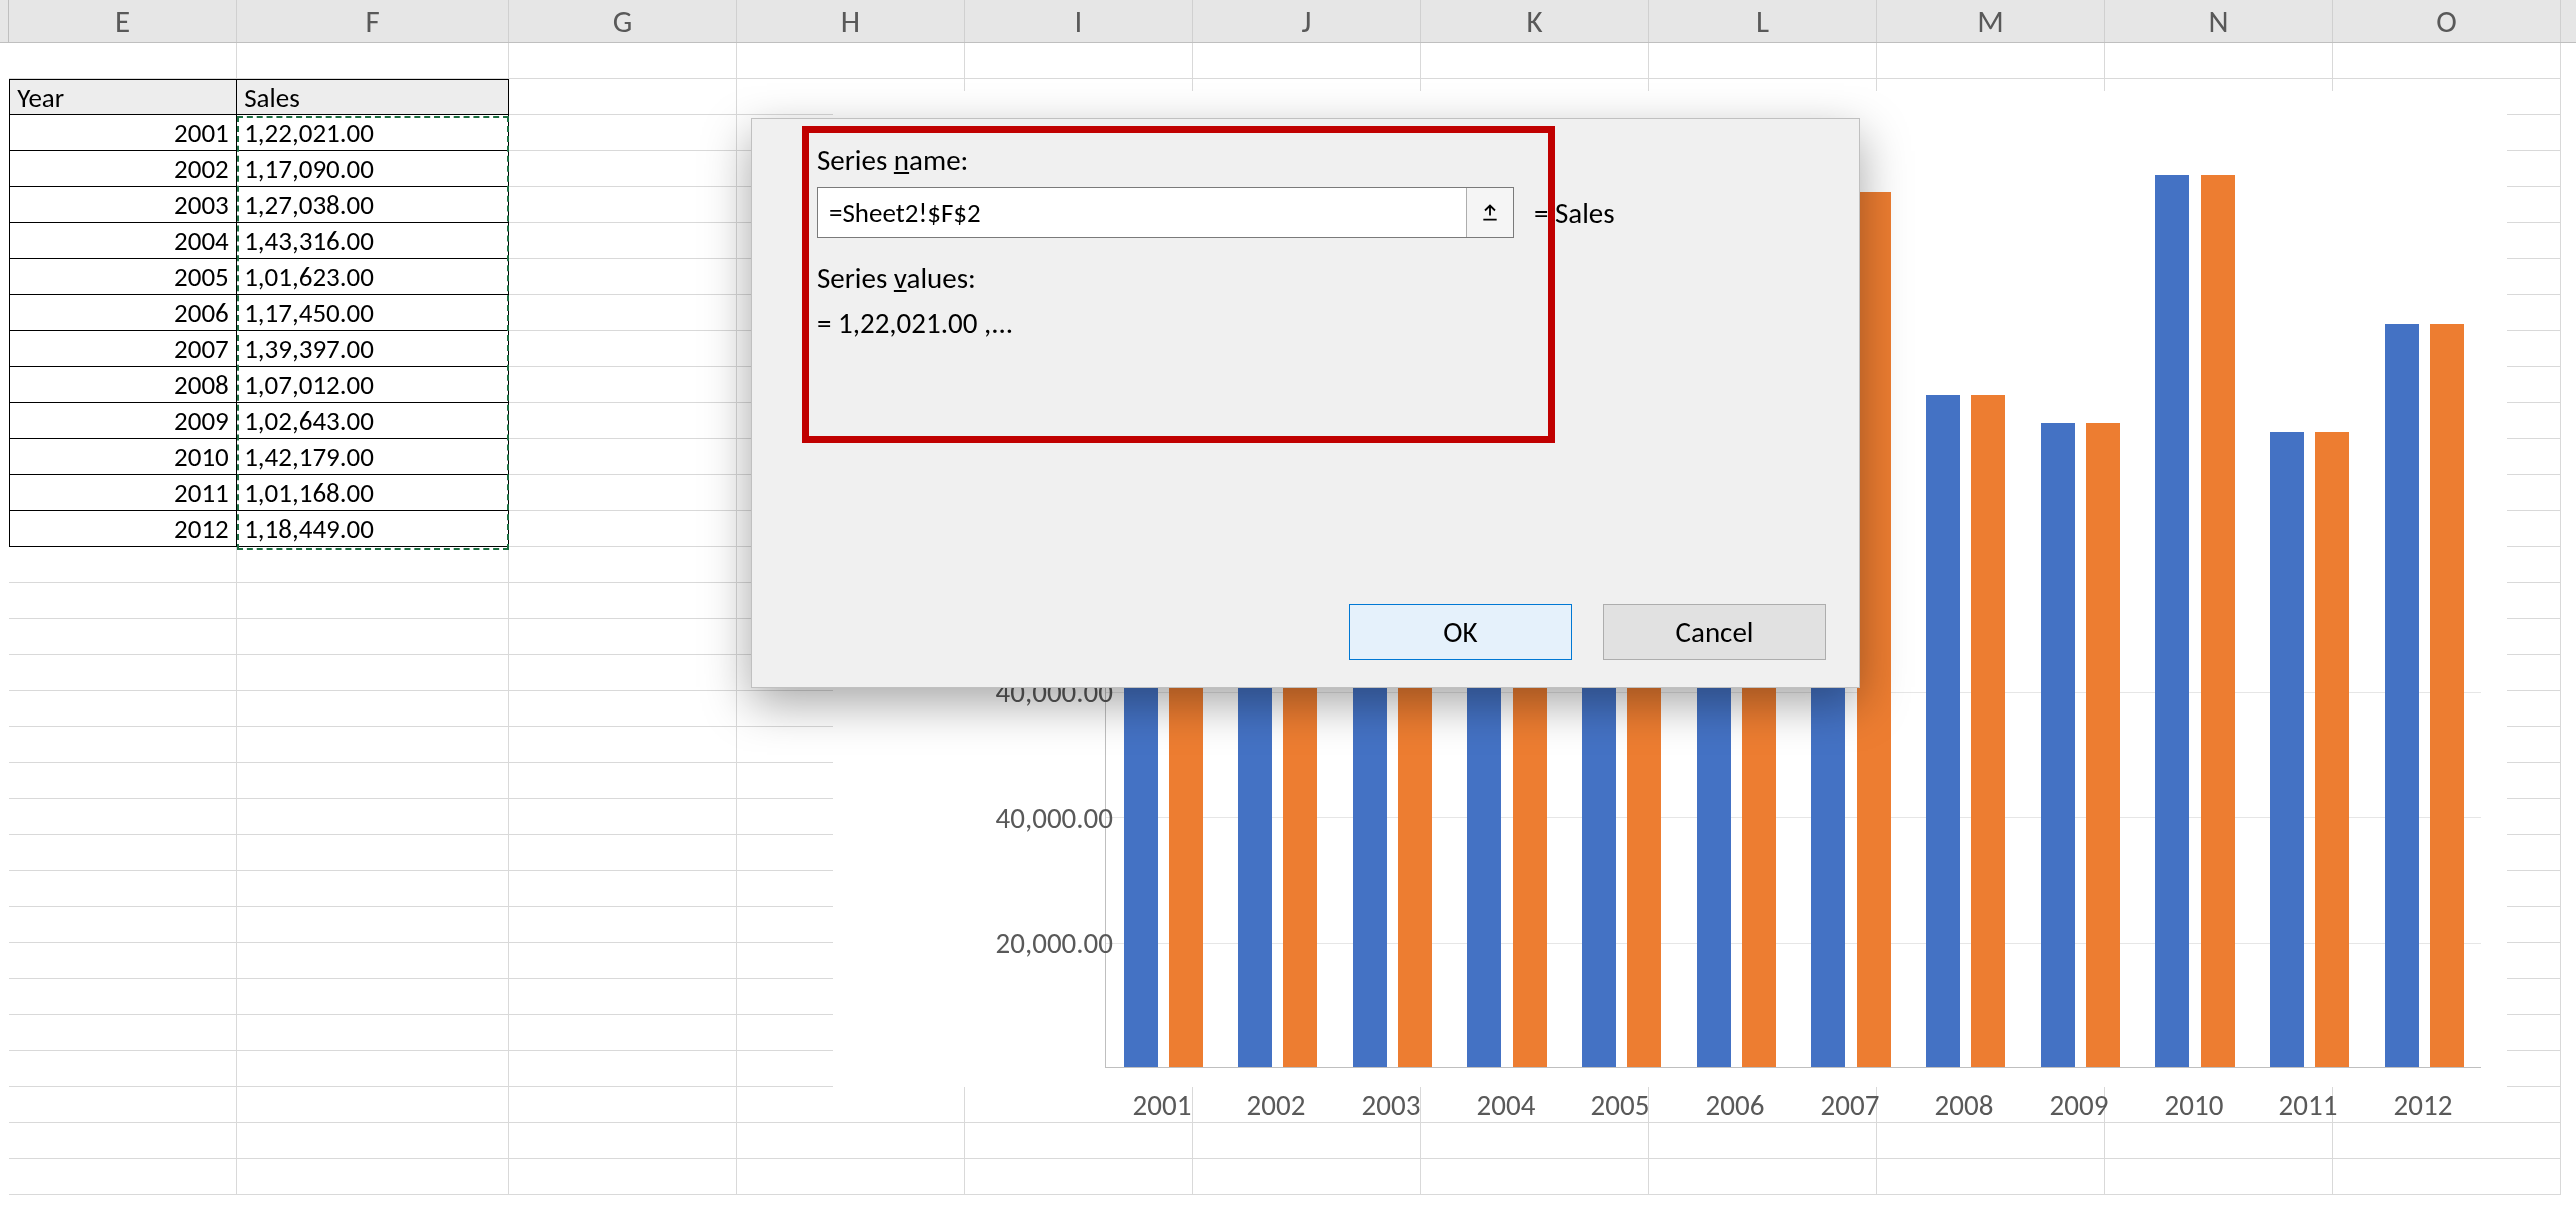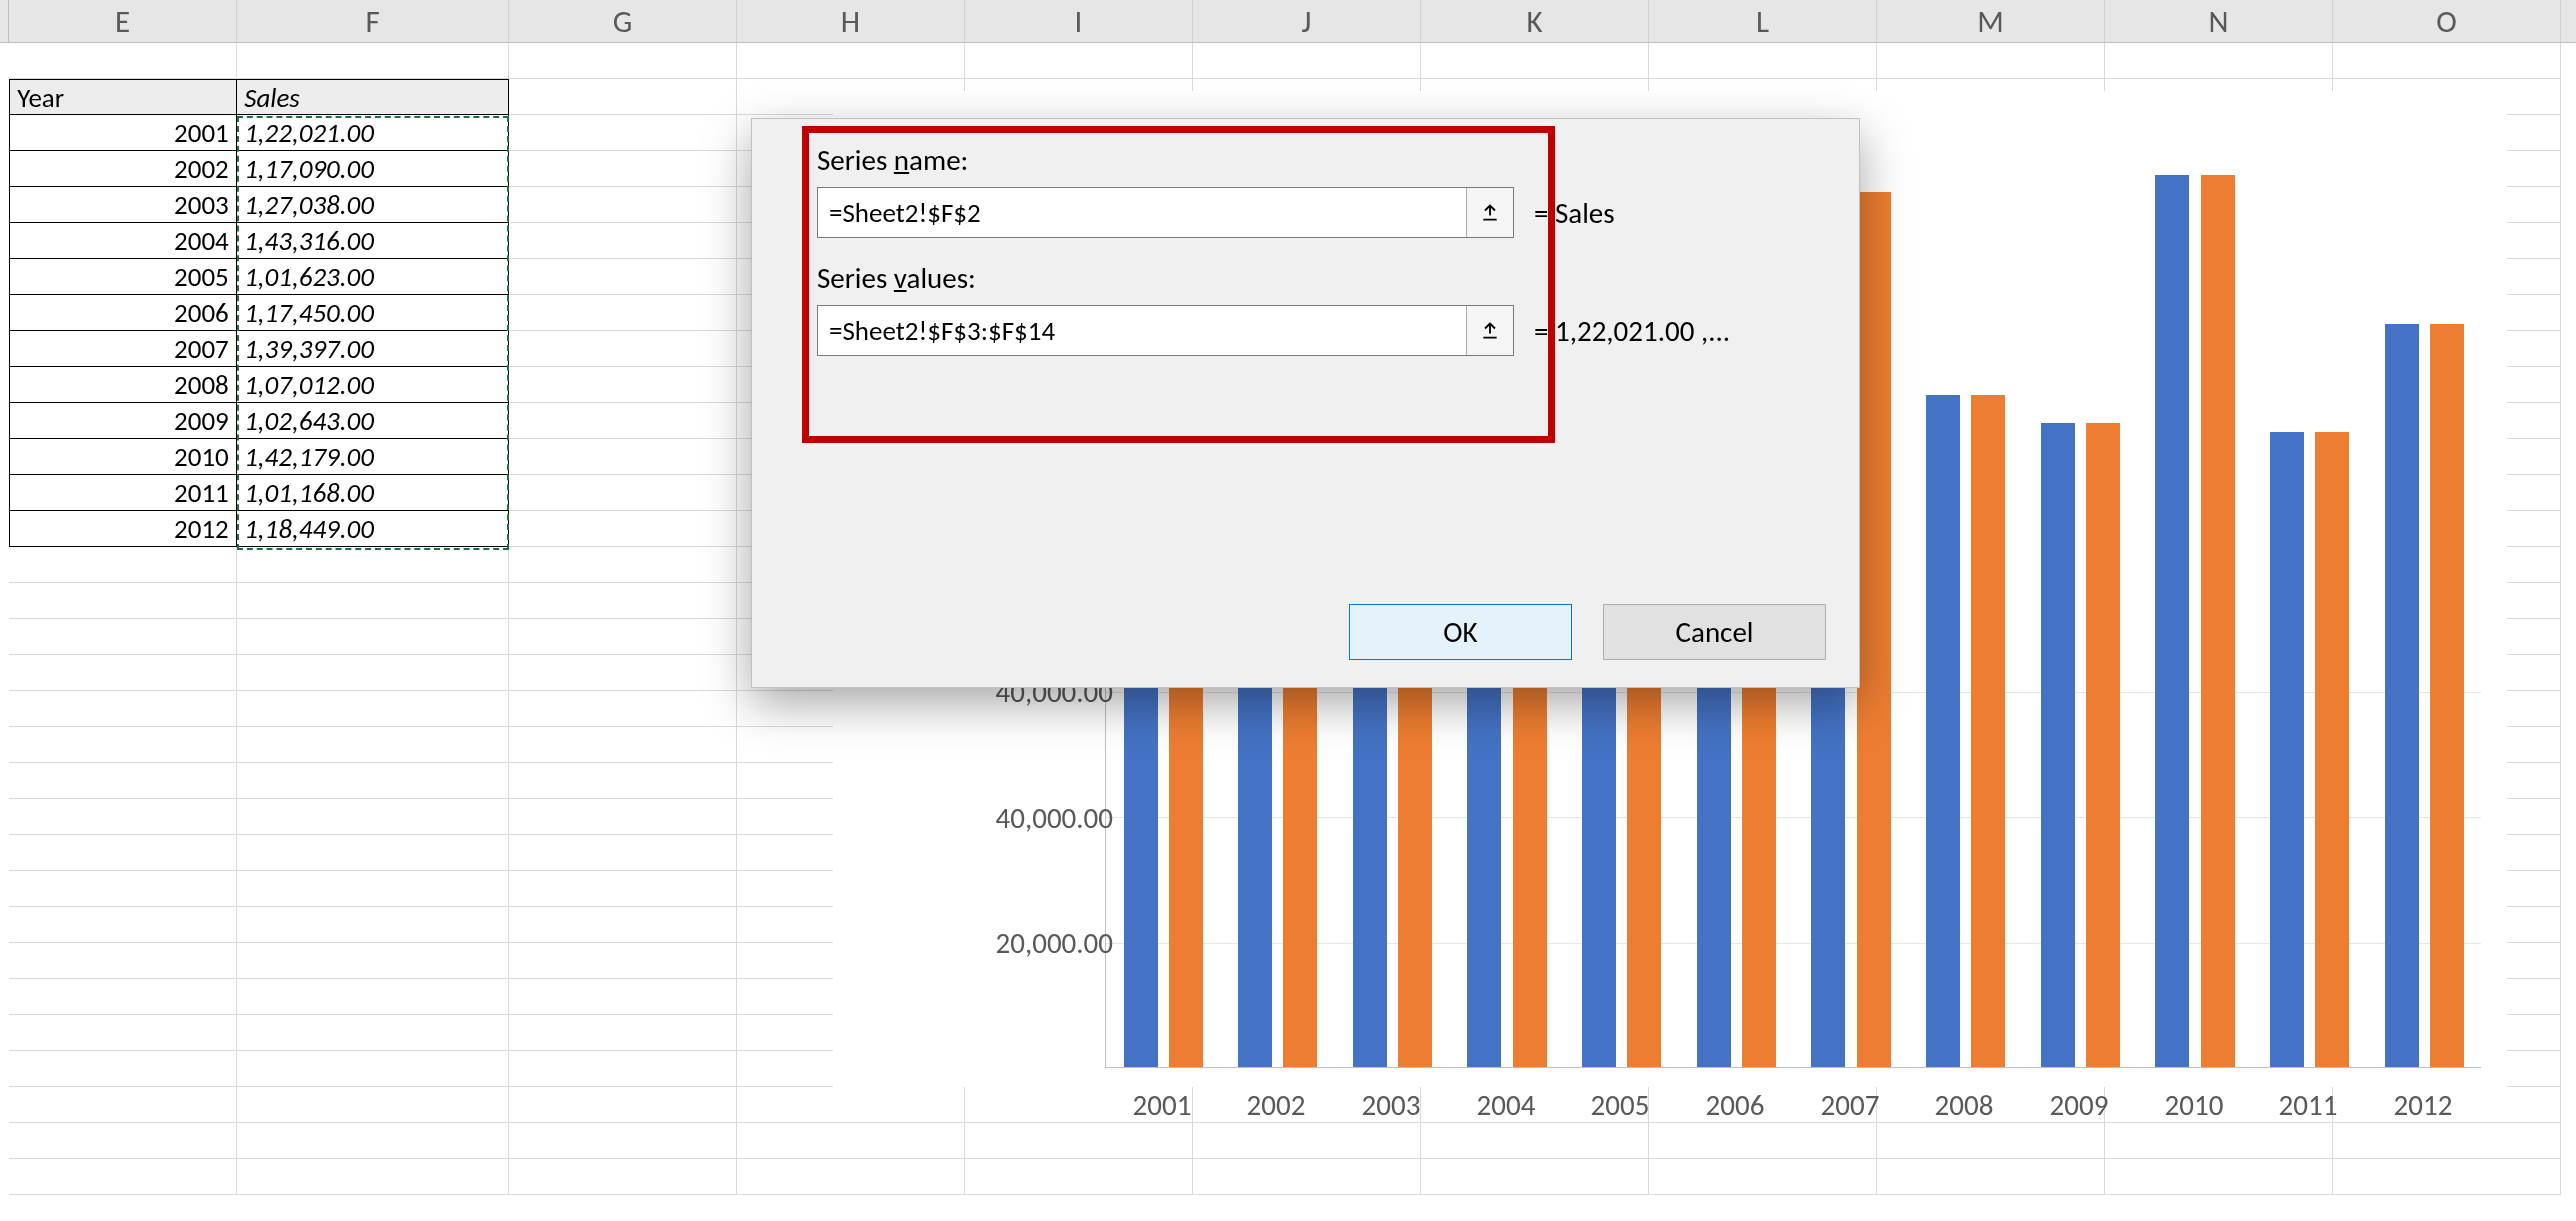--- a/index.html
+++ b/index.html
@@ -60,21 +60,21 @@
     height: 36px;
     border-right: 0.9px solid #d9d9d9;
     border-bottom: 0.9px solid #d9d9d9;
     padding: 0 7.2px;
     line-height: 36px;
     font-size: 27px;
     white-space: nowrap;
     overflow: hidden;
   }
   .bdr-l { border-left: 1.8px solid #000; }
-  .bdr-r { border-right: 1.8px solid #000; font-style: italic; }
+  .bdr-r { border-right: 1.8px solid #000; }
   .bdr-t { border-top: 1.8px solid #000; }
   .bdr-b { border-bottom: 1.8px solid #000; }
   .hdrcell {
     background: #ededed;
   }
   .ralign { text-align: right; }
   
   .marquee {
     position: absolute;
     border: 2.7px dashed #1d6f42;
@@ -756,28 +756,20 @@
                 </svg>
             </div>
           </div>
           <span class="preview">=  Sales</span>
         </div>
 
         <div class="fldlabel">
           <span>Series </span><span class="ul">v</span><span>alues:</span>
         </div>
         <div class="fldrow">
-          <div class="refedit">
-            <input type="text" value="=Sheet2!$F$3:$F$14" style="">
-            <div class="collapse-btn">
-              <svg viewBox="0 0 24 24">
-                  <path d="M12 3 L12 15 M6 9 L12 3 L18 9 M4 20 H20" stroke="#000" stroke-width="2.2" fill="none"></path>
-                </svg>
-            </div>
-          </div>
           <span class="preview">=   1,22,021.00 ,...</span>
         </div>
       </div>
       <div class="dlg-buttons">
         <div class="btn primary">
             <span>OK</span>
           </div>
         <div class="btn">
             <span>Cancel</span>
           </div>

